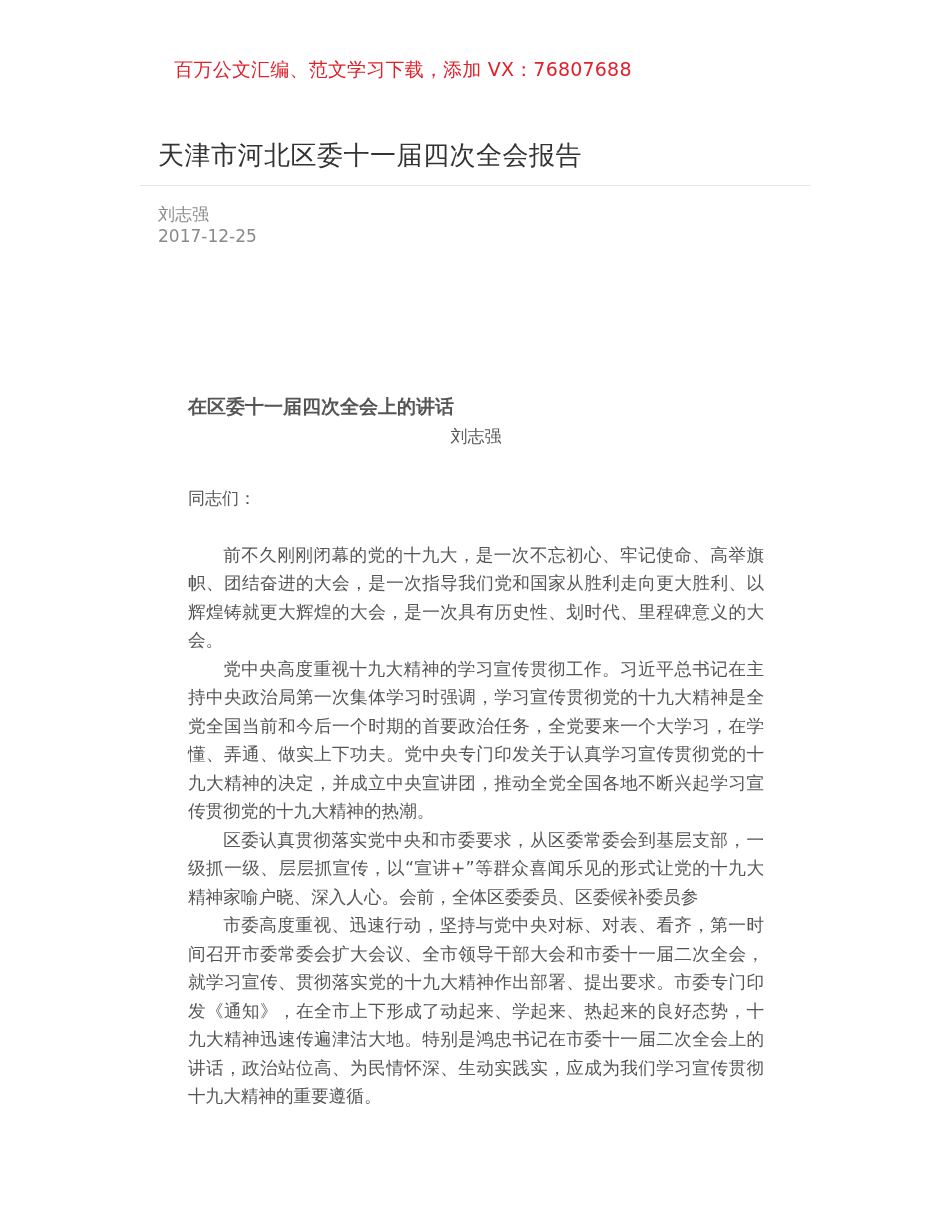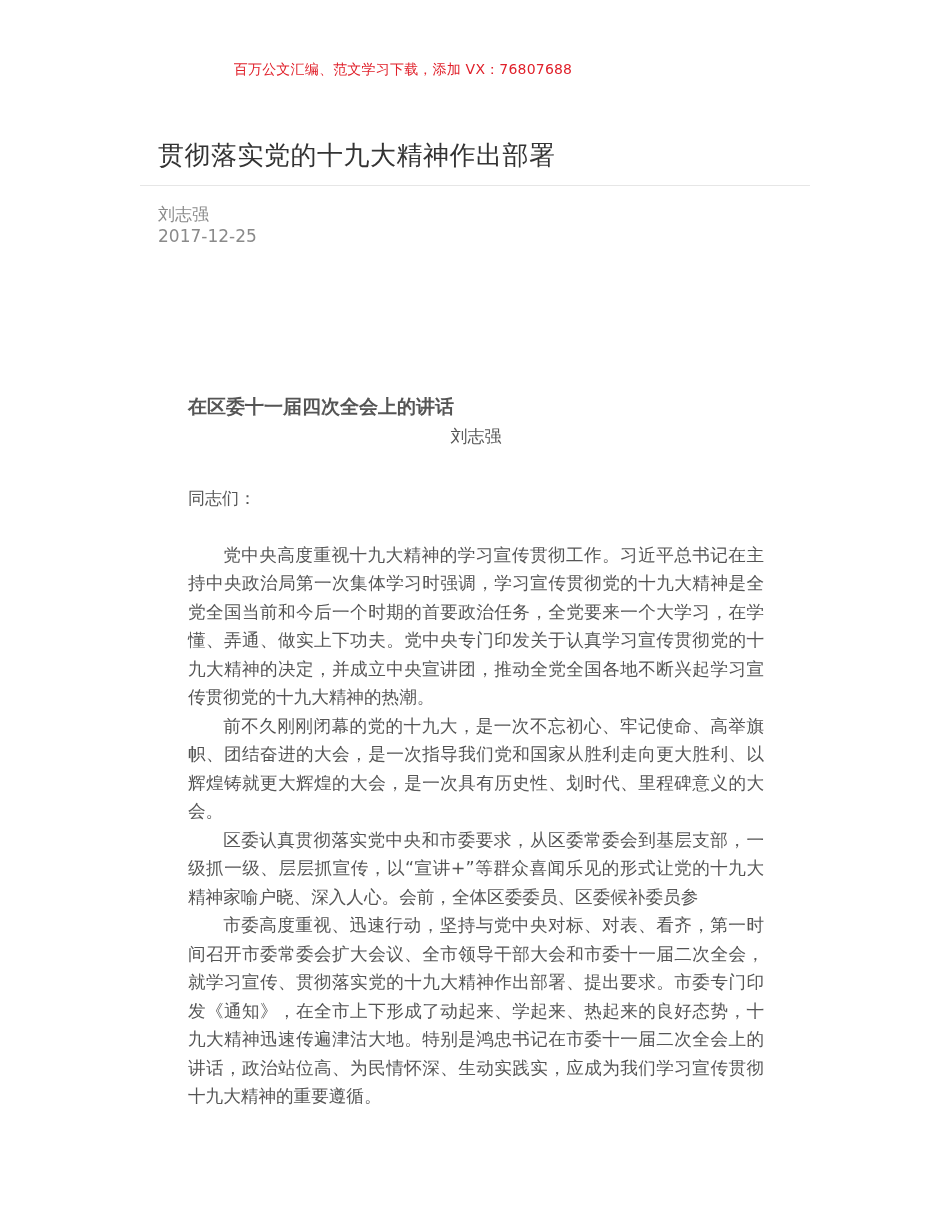--- a/index.html
+++ b/index.html
@@ -15,21 +15,21 @@
       font-family: "DejaVu Sans", "Liberation Sans", sans-serif;
       color: #333333;
     }
     .banner {
       position: absolute;
       top: 56px;
       left: 0;
       width: 806px;
       text-align: center;
       color: #e0202a;
-      font-size: 14px;
+      font-size: 19px;
       line-height: 26px;
       letter-spacing: 0.2px;
     }
     .doc-title {
       position: absolute;
       top: 138px;
       left: 158px;
       font-size: 26px;
       line-height: 34px;
       color: #333333;
@@ -86,32 +86,32 @@
       text-align: justify;
       margin: 0;
       color: #555555;
     }
   </style>
 </head>
 <body>
 
 <div class="banner">百万公文汇编、范文学习下载，添加 VX：76807688</div>
 
-<div class="doc-title">贯彻落实党的十九大精神作出部署</div>
+<div class="doc-title">天津市河北区委十一届四次全会报告</div>
 
 <div class="divider"></div>
 
 <div class="meta">
   <div>刘志强</div>
   <div>2017-12-25</div>
 </div>
 
 <div class="speech">
   <div class="speech-title">在区委十一届四次全会上的讲话</div>
   <div class="speech-author">刘志强</div>
   <div class="salutation">同志们：</div>
   <div class="paragraphs">
+    <p class="para">前不久刚刚闭幕的党的十九大，是一次不忘初心、牢记使命、高举旗帜、团结奋进的大会，是一次指导我们党和国家从胜利走向更大胜利、以辉煌铸就更大辉煌的大会，是一次具有历史性、划时代、里程碑意义的大会。</p>
     <p class="para">党中央高度重视十九大精神的学习宣传贯彻工作。习近平总书记在主持中央政治局第一次集体学习时强调，学习宣传贯彻党的十九大精神是全党全国当前和今后一个时期的首要政治任务，全党要来一个大学习，在学懂、弄通、做实上下功夫。党中央专门印发关于认真学习宣传贯彻党的十九大精神的决定，并成立中央宣讲团，推动全党全国各地不断兴起学习宣传贯彻党的十九大精神的热潮。</p>
-    <p class="para">前不久刚刚闭幕的党的十九大，是一次不忘初心、牢记使命、高举旗帜、团结奋进的大会，是一次指导我们党和国家从胜利走向更大胜利、以辉煌铸就更大辉煌的大会，是一次具有历史性、划时代、里程碑意义的大会。</p>
     <p class="para">区委认真贯彻落实党中央和市委要求，从区委常委会到基层支部，一级抓一级、层层抓宣传，以“宣讲+”等群众喜闻乐见的形式让党的十九大精神家喻户晓、深入人心。会前，全体区委委员、区委候补委员参</p>
     <p class="para">市委高度重视、迅速行动，坚持与党中央对标、对表、看齐，第一时间召开市委常委会扩大会议、全市领导干部大会和市委十一届二次全会，就学习宣传、贯彻落实党的十九大精神作出部署、提出要求。市委专门印发《通知》，在全市上下形成了动起来、学起来、热起来的良好态势，十九大精神迅速传遍津沽大地。特别是鸿忠书记在市委十一届二次全会上的讲话，政治站位高、为民情怀深、生动实践实，应成为我们学习宣传贯彻十九大精神的重要遵循。</p>
   </div>
 </div>
 
 </body></html>

